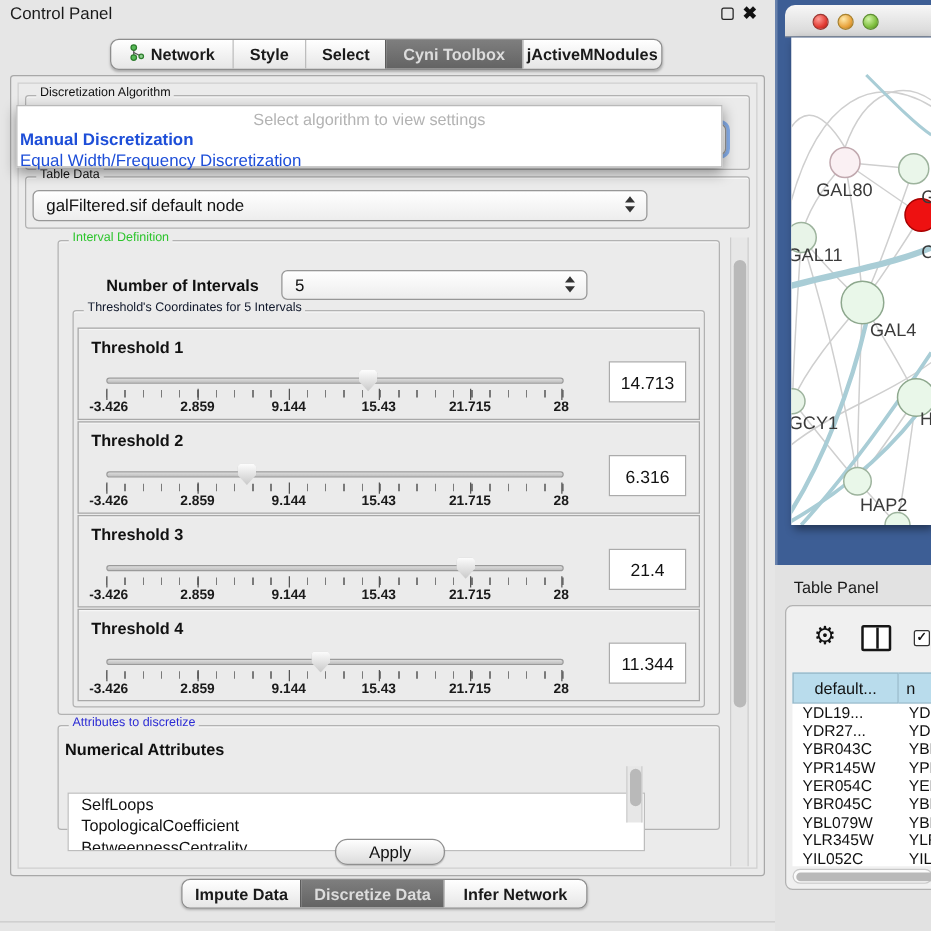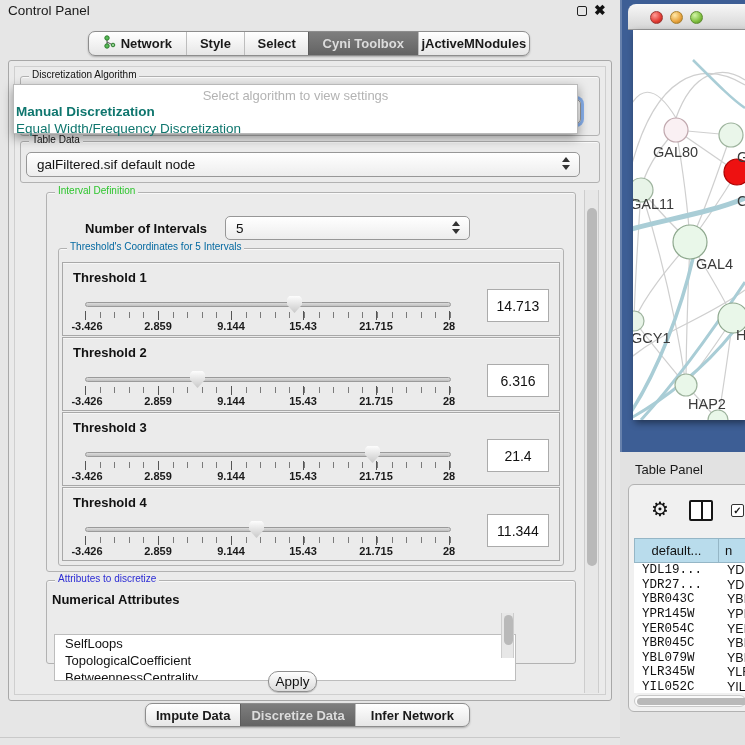--- a/index.html
+++ b/index.html
@@ -35,21 +35,21 @@
            background:linear-gradient(#ffffff,#ededed); font-size:13.5px; display:flex; align-items:center;
            padding-left:10px; color:#111; }
   .combo .stepper { position:absolute; right:8px; top:4px; width:9px; }
   .combo .up { width:0; height:0; border-left:4.5px solid transparent; border-right:4.5px solid transparent; border-bottom:5px solid #333; margin-bottom:3px; }
   .combo .dn { width:0; height:0; border-left:4.5px solid transparent; border-right:4.5px solid transparent; border-top:5px solid #333; }
   .combo.focus { box-shadow:0 0 0 3px rgba(110,160,235,.8); }
 
   .popup { left:13px; top:84px; width:565px; height:50px; background:#ffffff; border:1px solid #b9b9b9;
            box-shadow:0 4px 10px rgba(0,0,0,.4); z-index:30; }
   .popup .hint { text-align:center; font-size:13px; color:#b3b3b3; padding-top:3px; }
-  .popup .opt { font-size:13.5px; padding:1px 2px; color:#0f766e; }
+  .popup .opt { font-size:13.5px; padding:1px 2px; color:#1d4ed8; }
   .popup .opt.b { font-weight:bold; }
 
   
   .thr-box { position:absolute; left:62px; width:498px; height:74px; border:1px solid #a8a8a8;
              background:#ebebeb; box-shadow:inset 0 1px 0 #f6f6f6; }
   .thr-label { position:absolute; left:10px; top:7px; font-size:13px; font-weight:bold; }
   .track { position:absolute; left:22px; top:39px; width:366px; height:5px; border:1px solid #9a9a9a;
            border-radius:3px; background:linear-gradient(#dcdcdc,#c0c0c0); }
   .handle { position:absolute; top:33px; width:15px; height:17px;
             background:linear-gradient(#fdfdfd,#c9c9c9);
@@ -92,21 +92,21 @@
              border:1px solid #b2b2b2; border-radius:6px; }
   .gear { position:absolute; left:22px; top:14px; font-size:20px; color:#111; line-height:20px; }
   .split-ic { position:absolute; left:60px; top:15px; width:24px; height:21px; border:2.5px solid #161616; border-radius:2px; background:#fff; }
   .split-ic i { position:absolute; left:9.5px; top:0; width:2.5px; height:100%; background:#161616; }
   .cbx { position:absolute; top:19px; width:13px; height:13px; border:1.5px solid #333; border-radius:2px;
          background:#fff; font-size:10px; line-height:11px; text-align:center; color:#111; font-weight:bold; }
   .tp-head { position:absolute; left:5px; top:53px; height:25px; display:flex; }
   .tp-head .hc { background:#b9dcec; border:1px solid #95b6c6; font-size:13px; display:flex; align-items:center; justify-content:center; }
   .tp-rows { position:absolute; left:5px; top:78px; width:130px; height:130px; background:#fff; overflow:hidden; font-size:12.5px; }
   .tp-row { display:flex; height:14.6px; align-items:center; }
-  .tp-row .c1 { width:89px; padding-left:8px; white-space:nowrap;font-family:Liberation Mono, monospace; }
+  .tp-row .c1 { width:89px; padding-left:8px; white-space:nowrap; }
   .tp-row .c2 { padding-left:4px; white-space:nowrap; }
   .hscroll { position:absolute; left:5px; top:210px; width:112px; height:12px; background:#fbfbfb;
              border:1px solid #c9c9c9; border-radius:6px; }
   .hthumb { position:absolute; left:2px; top:2px; width:112px; height:7px; background:#b9b9b9; border-radius:4px; }
 
   svg text { font-family:"Liberation Sans", sans-serif; }
 </style>
 </head>
 <body>
 
@@ -152,42 +152,42 @@
   <div class="combo focus" style="left:24px; top:99px; width:557px;">
     <div class="stepper">
         <div class="up"></div>
         <div class="dn"></div>
       </div>
   </div>
 
   <div class="group" style="left:20px; top:141px; width:580px; height:42px;">
     <div class="legend">Table Data</div>
   </div>
-  <div class="combo" style="left:26px; top:152px; width:554px;">
+  <div class="combo" style="left:26px; top:152px; width:492px;">
     <span>galFiltered.sif default node</span>
     <div class="stepper">
         <div class="up"></div>
         <div class="dn"></div>
       </div>
   </div>
 
   <div class="group" style="left:46px; top:192px; width:530px; height:380px;">
     <div class="legend" style="color:#2dc52d;">Interval Definition</div>
   </div>
   <div class="abs" style="left:85px; top:221px; font-size:13px; font-weight:bold;">Number of Intervals</div>
   <div class="combo" style="left:225px; top:216px; width:245px; height:24px;">
     <span>5</span>
     <div class="stepper">
         <div class="up"></div>
         <div class="dn"></div>
       </div>
   </div>
 
   <div class="group" style="left:58px; top:248px; width:506px; height:318px;">
-    <div class="legend" style="color:#0369a1;">Threshold's Coordinates for 5 Intervals</div>
+    <div class="legend" style="color:#0f172a;">Threshold's Coordinates for 5 Intervals</div>
   </div>
 
   <div class="thr-box" style="top:262px;">
     <div class="thr-label">Threshold 1</div>
     <div class="track"></div>
     <div class="handle" style="left:224px;"></div>
     <div class="ticks"></div>
     <i class="tmj" style="left:22px;"></i>
       <i class="tmj" style="left:95px;"></i>
       <i class="tmj" style="left:168px;"></i>
@@ -269,21 +269,21 @@
   <div class="abs" style="left:52px; top:592px; font-size:13px; font-weight:bold;">Numerical Attributes</div>
   <div class="list">
     <div class="item">SelfLoops</div>
     <div class="item">TopologicalCoefficient</div>
     <div class="item">BetweennessCentrality</div>
   </div>
   <div class="vscroll" style="left:501px; top:613px; width:13px; height:45px;">
     <div class="vthumb" style="left:1.5px; top:2px; width:9px; height:30px;"></div>
   </div>
 
-  <div class="btn" style="left:268px; top:671px; width:49px; height:21px;">Apply</div>
+  <div class="btn" style="left:268px; top:671px; width:88px; height:21px;">Apply</div>
 
   <div class="vscroll" style="left:584px; top:190px; width:15px; height:503px;">
     <div class="vthumb" style="left:2px; top:18px; width:10px; height:358px;"></div>
   </div>
 
   <div class="abs seg" style="left:145px; top:703px; width:325px; height:24px;">
     <div class="tab" style="width:95px;">
         <span>Impute Data</span>
       </div>
     <div class="tab sel" style="width:115px;">

